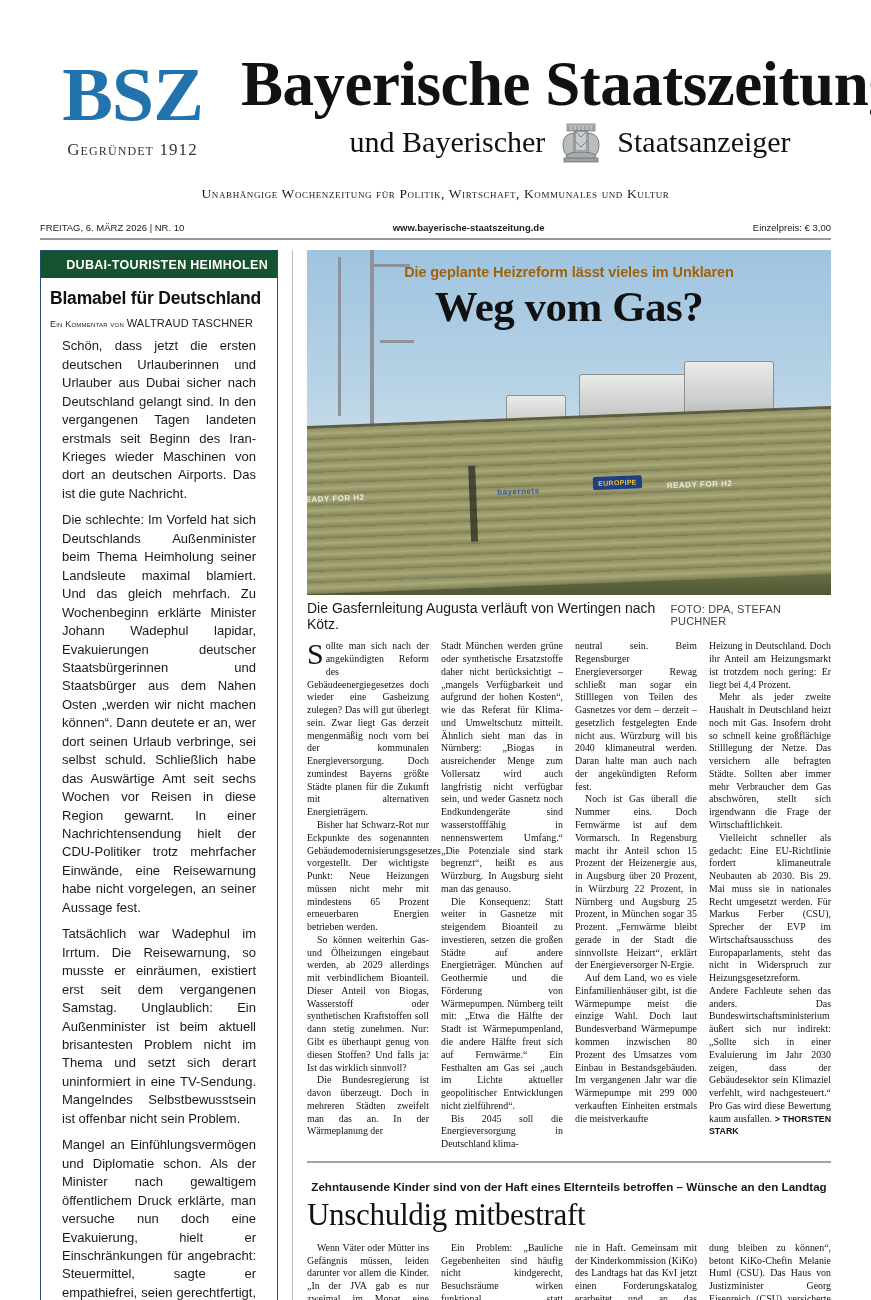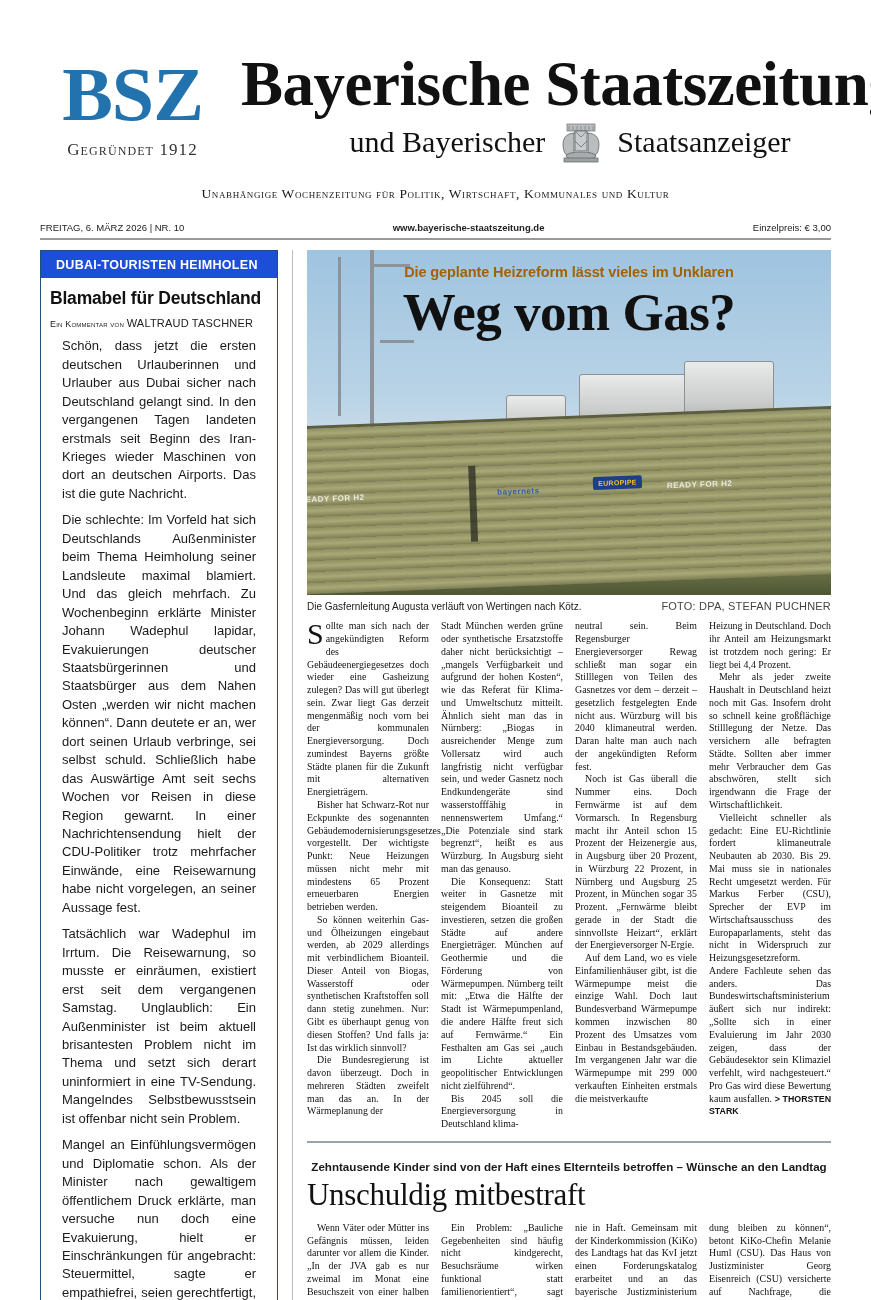--- a/index.html
+++ b/index.html
@@ -54,22 +54,22 @@
 
   
   .content { display: flex; margin-top: 10px; }
   .left-col { width: 252px; flex: 0 0 252px; padding-right: 14px; }
   .vrule { width: 1px; background: #bbb; margin: 0 0 0 0; }
   .right-col { flex: 1; padding-left: 14px; }
 
   
   .comment-box { border: 1px solid #1f4f7a; }
   .comment-kicker {
-    background: #1d4ed8; color: #fff; font-weight: bold;
-    font-size: 12.5px; letter-spacing: .3px; padding: 7px 15px 6px;
+    background: #14532d; color: #fff; font-weight: bold;
+    font-size: 12.5px; letter-spacing: .3px; padding: 7px 9px 6px; text-align: right;
   }
   .comment-inner { padding: 10px 9px 10px; }
   .comment-head {
     font-size: 17.5px; font-weight: bold; color: #111; margin: 0 0 8px;
     letter-spacing: -0.2px;
   }
   .comment-byline {
     font-size: 9px; letter-spacing: .2px; color: #222; margin-bottom: 8px;
     font-variant: small-caps;
   }
@@ -105,24 +105,24 @@
   
   .photo-wrap { position: relative; width: 100%; height: 345px; overflow: hidden; }
   .photo-head-kicker {
     position: absolute; left: 0; right: 0; top: 14px; text-align: center;
     font-size: 14.5px; font-weight: bold; color: #a16207; z-index: 3;
     letter-spacing: -0.1px;
   }
   .photo-head-main {
     position: absolute; left: 0; right: 0; top: 32px; text-align: center;
     font-family: "Liberation Serif", serif; font-weight: bold;
-    font-size: 53px; color: #111; z-index: 3; letter-spacing: -.5px;
+    font-size: 43px; color: #111; z-index: 3; letter-spacing: -.5px;
   }
   .caption-row { display: flex; justify-content: space-between; align-items: baseline; padding-top: 5px; }
-  .caption-text { font-size: 10px; color: #1a1a1a; }
+  .caption-text { font-size: 14px; color: #1a1a1a; }
   .caption-credit { font-size: 11px; color: #444; letter-spacing: .2px; }
 
   
   .cols4 { display: flex; gap: 12px; margin-top: 8px; }
   .col { flex: 1; min-width: 0; }
   .col p {
     font-family: "Liberation Serif", serif;
     font-size: 9.9px; line-height: 1.29; margin: 0; text-align: justify;
     hyphens: auto; color: #111;
   }

